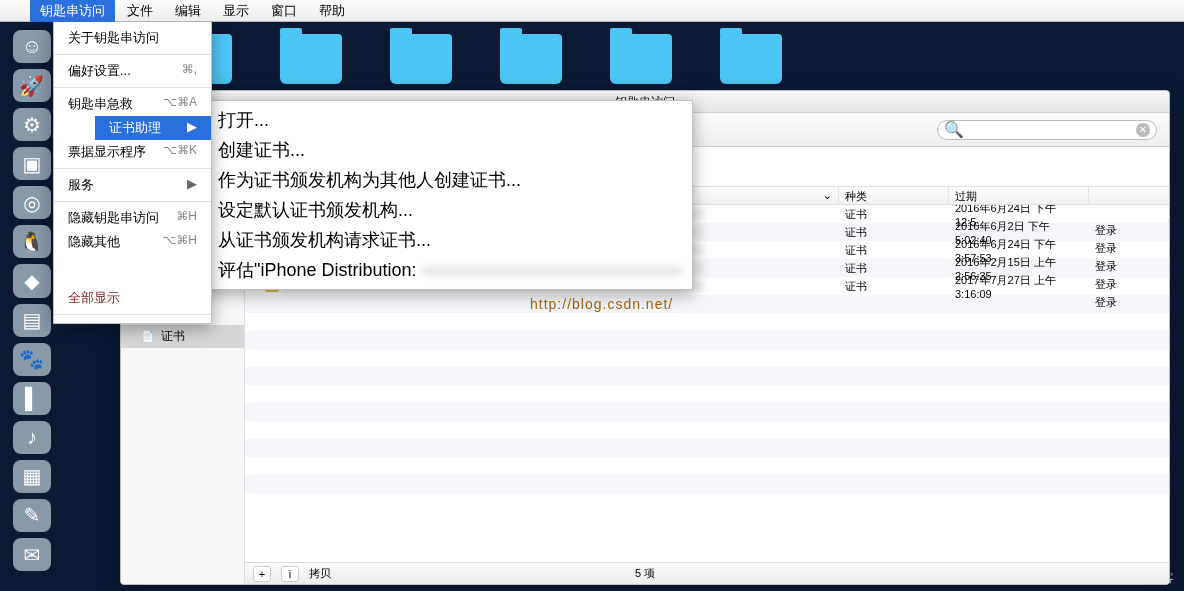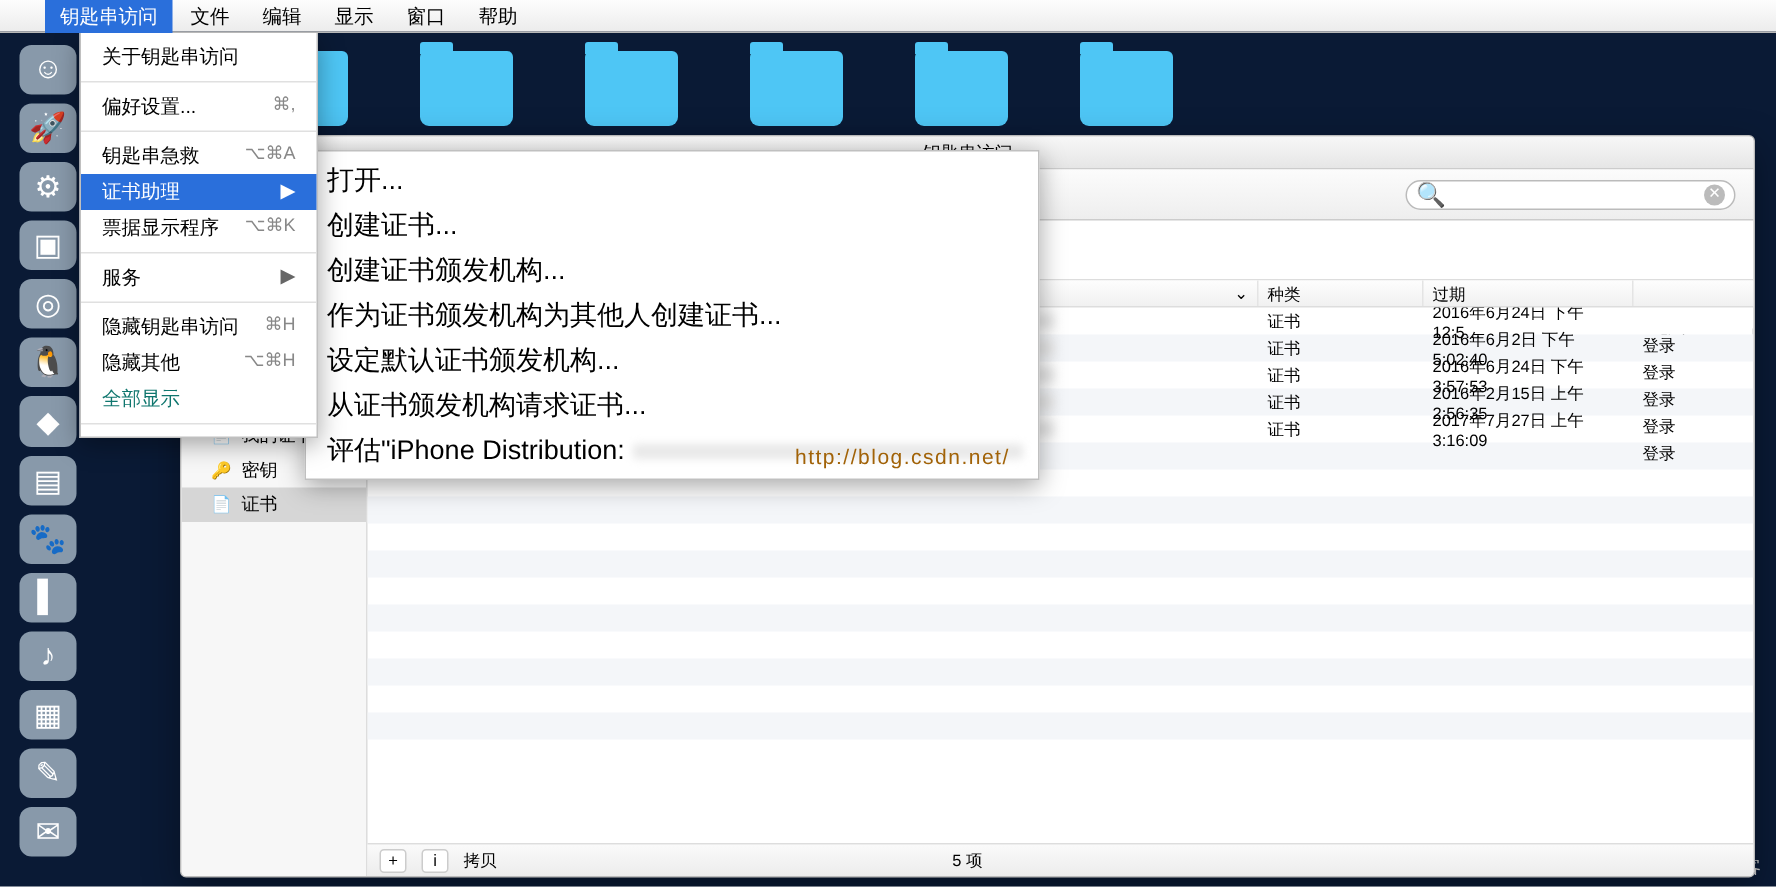--- a/index.html
+++ b/index.html
@@ -16,22 +16,22 @@
 .dock .dicon { width: 38px; height: 38px; border-radius: 8px; background: #8899aa; display:flex; align-items:center; justify-content:center; color:#fff; font-size:20px;}
 
 
 .folders { position: absolute; top: 34px; left: 170px; display: flex; gap: 48px; }
 .folder { width: 62px; height: 50px; background: #4ec6f5; border-radius: 4px 4px 6px 6px; position:relative;}
 .folder::before { content:""; position:absolute; top:-6px; left:0; width:22px; height:8px; background:#4ec6f5; border-radius:2px 2px 0 0;}
 
 
 .menu1 { position: absolute; top: 22px; left: 53px; width: 159px; background: #fff; box-shadow: 0 4px 16px rgba(0,0,0,.35); border: 1px solid #c0c0c0; border-top:none; font-size: 13px; padding: 4px 0; z-index: 50;}
 .menu1 .row { display:flex; justify-content:space-between; padding: 3px 14px; white-space: nowrap;}
-.menu1 .row.sel { background: #2a6fdb; color:#fff; }
-.menu1 .row.dis { color:#0f766e; }
+.menu1 .row.sel { background: #2a6fdb; color:#fff;margin-left:41px; }
+.menu1 .row.dis { color:#7f1d1d;margin-top:32px; }
 .menu1 .sep { height:1px; background:#e0e0e0; margin:4px 0; }
 .menu1 .arrow { color:#666; }
 .menu1 .row.sel .arrow { color:#fff; }
 .menu1 .sc { color:#888; font-size:12px; }
 
 .menu2 { position: absolute; top: 100px; left: 203px; width: 490px; background:#fff; box-shadow: 0 4px 16px rgba(0,0,0,.35); border:1px solid #c0c0c0; font-size:18px; padding:4px 0; z-index:49;}
 .menu2 .row { padding: 3px 14px; white-space:nowrap;}
 
 
 .win { position: absolute; top: 90px; left: 120px; right: 14px; bottom: 6px; background: #fff; border:1px solid #bbb; border-radius: 4px; box-shadow: 0 8px 24px rgba(0,0,0,.35); display:flex; flex-direction:column; overflow:hidden; z-index: 5;}
@@ -291,21 +291,20 @@
     </div>
   <div class="row dis">
       <span>全部显示</span>
     </div>
   <div class="sep"></div>
 </div>
 
 <div class="menu2">
   <div class="row">打开...</div>
   <div class="row">创建证书...</div>
-  <div class="row">创建证书颁发机构...</div>
   <div class="row">作为证书颁发机构为其他人创建证书...</div>
   <div class="row">设定默认证书颁发机构...</div>
   <div class="row">从证书颁发机构请求证书...</div>
   <div class="row"><span>评估"iPhone Distribution:</span> <span class="blur" style="display:inline-block;width:260px;vertical-align:middle;"></span></div>
 </div>
 
 <div class="watermark">http://blog.csdn.net/</div>
 <div class="mark2">@51CTO博客</div>
 
 </body></html>

